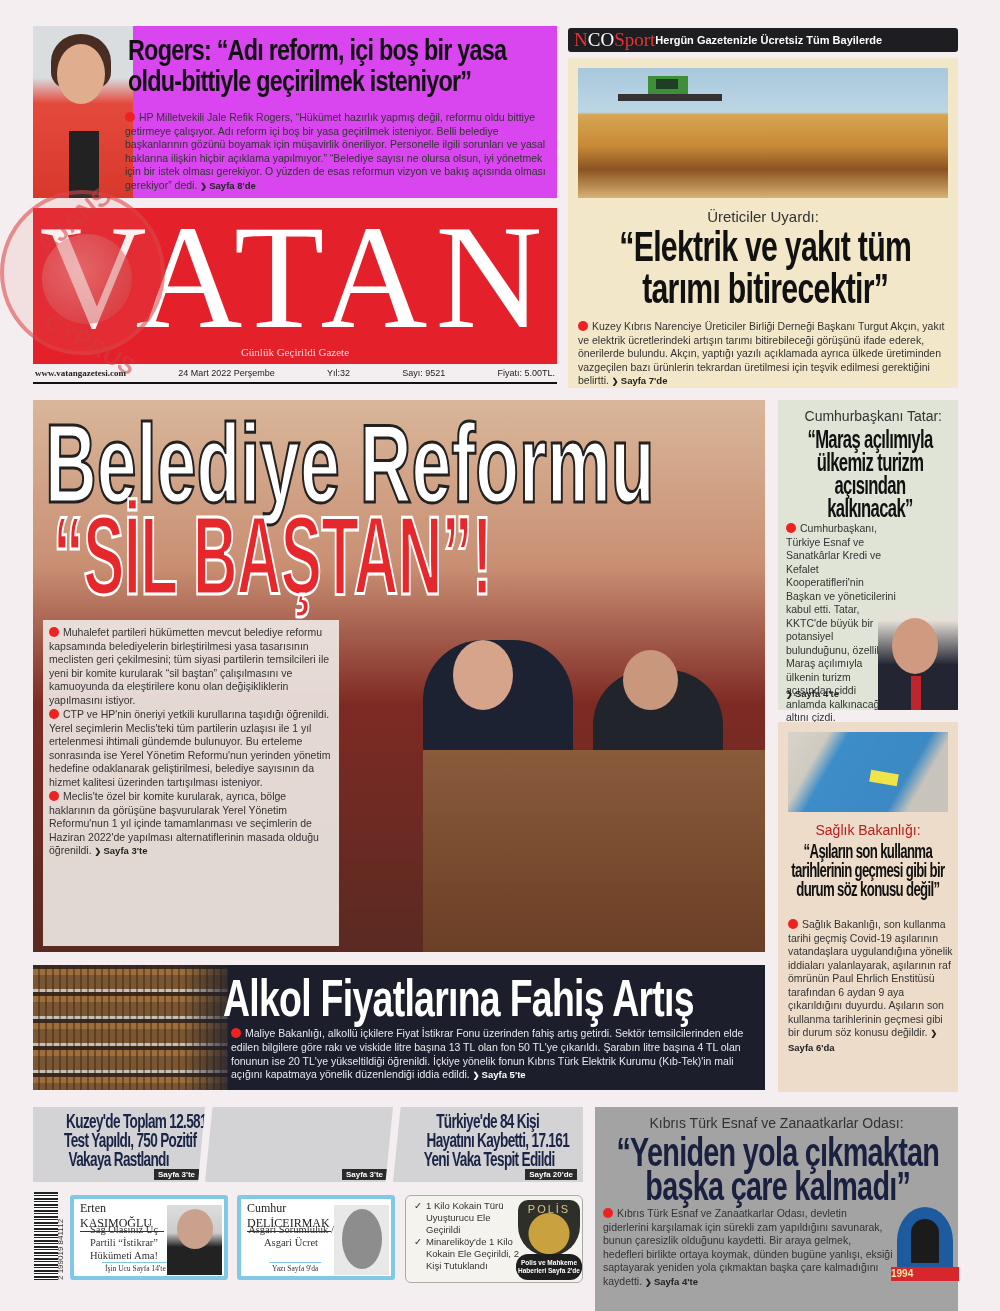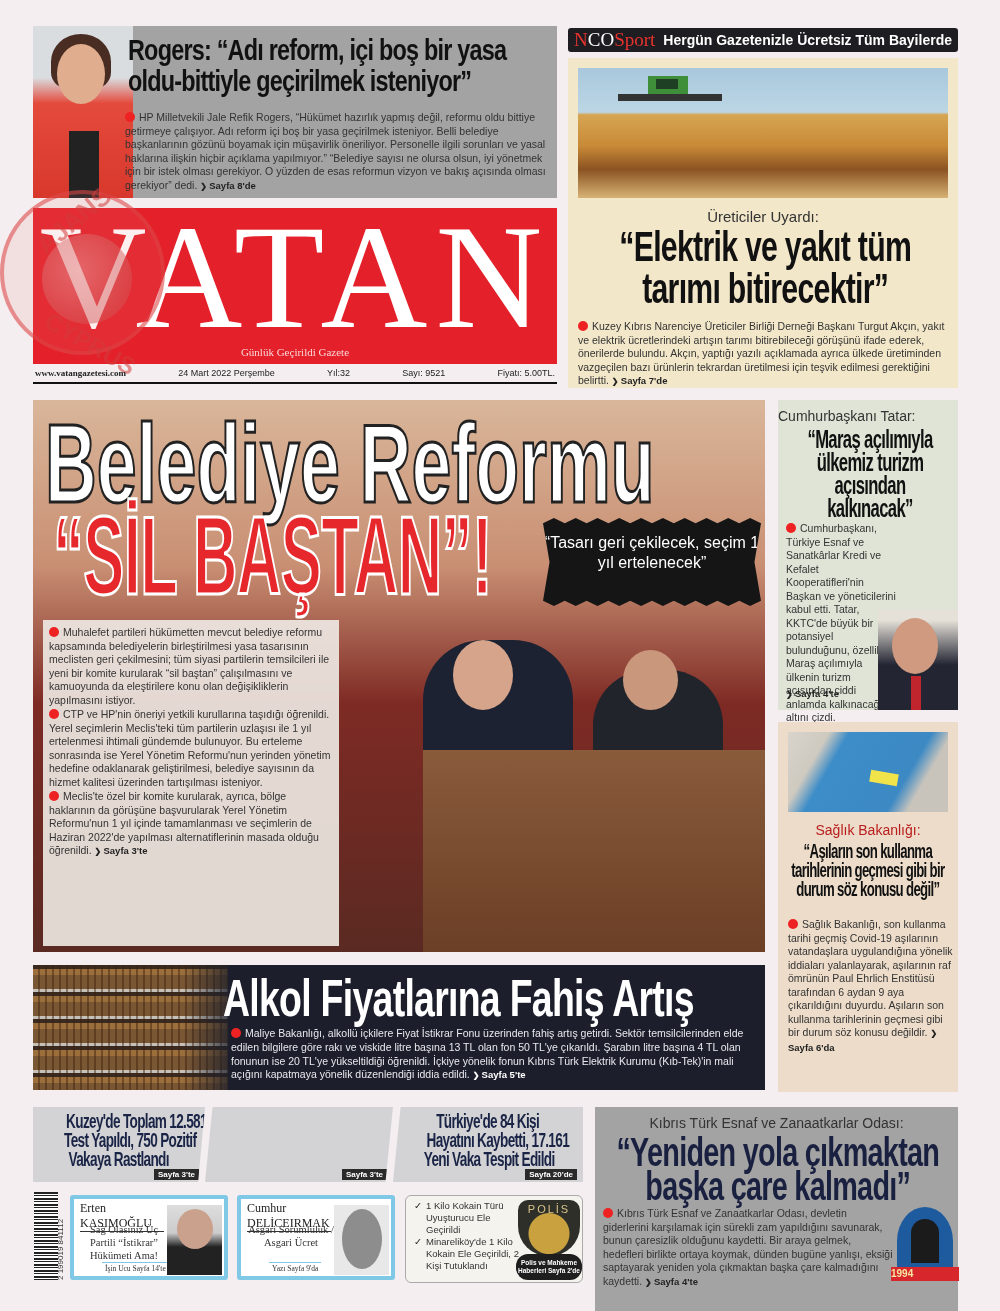--- a/index.html
+++ b/index.html
@@ -5,33 +5,33 @@
 *{box-sizing:border-box;margin:0;padding:0}
 body{width:1000px;height:1311px;background:#f4eef0;font-family:"Liberation Sans",sans-serif;position:relative;overflow:hidden;color:#222}
 .abs{position:absolute}
 .cond{font-family:"Liberation Sans",sans-serif;font-weight:bold;transform-origin:left top;white-space:nowrap;letter-spacing:-1px}
 .body-text{font-size:10.5px;line-height:13.5px;color:#333}
 .dot{display:inline-block;width:10px;height:10px;border-radius:50%;background:#e22;margin-right:4px;vertical-align:-1px}
 .ref{font-weight:bold;font-size:9.5px;color:#222}
 .ref::before{content:"❯ ";font-size:8px}
 
 
-#rogers{left:33px;top:26px;width:524px;height:172px;background:#a3a3a3}
+#rogers{left:33px;top:26px;width:524px;height:172px;background:#d946ef}
 #rogers-photo{left:0;top:0;width:100px;height:172px;background:linear-gradient(180deg,#d9dde0 0%,#d9dde0 30%,#e44a3c 45%,#d8382b 100%)}
 #rogers-face{left:24px;top:18px;width:48px;height:60px;border-radius:50%;background:#e0ad8e}
 #rogers-hair{left:18px;top:8px;width:60px;height:55px;border-radius:50% 50% 30% 30%;background:#4a2d22}
 #rogers-shirt{left:36px;top:105px;width:30px;height:67px;background:#222}
 #rogers-head{left:95px;top:8px;font-size:30px;line-height:31px;color:#111;transform:scaleX(.78)}
 #rogers-text{left:92px;top:85px;width:430px}
 
 
 #cosport{left:568px;top:28px;width:390px;height:24px;background:#1e1e22;border-radius:3px;display:flex;align-items:center;padding-left:6px}
 #cosport-logo{font-family:"Liberation Serif",serif;font-size:19px;color:#fff;font-weight:normal}
 #cosport-logo .red{color:#e8322d}
-#cosport-tag{color:#fff;font-size:14px;font-weight:bold;margin-left:8px}
+#cosport-tag{color:#fff;font-size:11px;font-weight:bold;}
 
 
 #farm{left:568px;top:58px;width:390px;height:330px;background:#f3e7c9}
 #farm-img{left:10px;top:10px;width:370px;height:130px;background:linear-gradient(180deg,#a9c8dd 0%,#bcd6e4 34%,#d6a552 36%,#c88a37 60%,#8b5322 78%,#d7b275 100%);overflow:hidden}
 #harvester{left:40px;top:8px;width:110px;height:28px}
 #farm-kicker{left:0;top:150px;width:390px;text-align:center;font-size:15px;color:#333}
 #farm-head{left:10px;top:168px;font-size:42px;line-height:42px;color:#111;transform:scaleX(.72);text-align:center;width:520px}
 #farm-text{left:10px;top:262px;width:372px}
 
 
@@ -51,21 +51,21 @@
 #main-photo-p2{left:560px;top:270px;width:130px;height:120px;background:#22242b;border-radius:55px 55px 0 0}
 #main-photo-h2{left:590px;top:250px;width:55px;height:60px;border-radius:50%;background:#c9977c}
 #belediye{left:12px;top:8px;font-size:112px;line-height:112px;color:#fff;transform:scaleX(.64);-webkit-text-stroke:3px #222;letter-spacing:0}
 #silbastan{left:20px;top:100px;font-size:112px;line-height:112px;color:#e6282d;transform:scaleX(.55);-webkit-text-stroke:3px #fff}
 #quote-box{left:510px;top:118px;width:218px;height:88px;background:#151515;clip-path:polygon(0 6%,5% 0,10% 6%,15% 0,20% 6%,25% 0,30% 6%,35% 0,40% 6%,45% 0,50% 6%,55% 0,60% 6%,65% 0,70% 6%,75% 0,80% 6%,85% 0,90% 6%,95% 0,100% 6%,97% 50%,100% 94%,95% 100%,90% 94%,85% 100%,80% 94%,75% 100%,70% 94%,65% 100%,60% 94%,55% 100%,50% 94%,45% 100%,40% 94%,35% 100%,30% 94%,25% 100%,20% 94%,15% 100%,10% 94%,5% 100%,0 94%,3% 50%);color:#fff;font-size:16px;line-height:20px;text-align:center;padding-top:15px}
 #main-text{left:10px;top:220px;width:296px;height:326px;background:rgba(240,235,230,.9);padding:6px 6px 0 6px}
 #main-text p{margin-bottom:1px}
 
 
 #tatar{left:778px;top:400px;width:180px;height:310px;background:#dfe4d6}
-#tatar-kicker{left:0;top:8px;width:164px;text-align:left;font-size:14px;color:#333}
+#tatar-kicker{left:0;top:8px;width:164px;text-align:right;font-size:14px;color:#333}
 #tatar-head{left:12px;top:28px;font-size:26px;line-height:23px;color:#111;transform:scaleX(.64);text-align:center;width:250px;white-space:normal}
 #tatar-text{left:8px;top:122px;width:112px}
 #tatar-photo{left:100px;top:210px;width:80px;height:100px;background:linear-gradient(180deg,#e6e1d8 0%,#e6e1d8 10%,#232533 55%)}
 #tatar-face{left:14px;top:8px;width:46px;height:56px;border-radius:50%;background:#cf9a80}
 #tatar-tie{left:33px;top:66px;width:10px;height:34px;background:#c0252e}
 #tatar-ref{left:8px;top:288px}
 
 
 #vax{left:778px;top:722px;width:180px;height:370px;background:#ecdcc9}
 #vax-img{left:10px;top:10px;width:160px;height:80px;background:linear-gradient(120deg,#d8d4cc 0%,#cfcac0 20%,#3d8dc8 30%,#3c89c4 70%,#c8c4bc 80%)}
@@ -185,21 +185,20 @@
 </div>
 
 <div id="main" class="abs">
   <div id="main-photo-p1" class="abs"></div>
   <div id="main-photo-h1" class="abs"></div>
   <div id="main-photo-p2" class="abs"></div>
   <div id="main-photo-h2" class="abs"></div>
   <div id="main-photo-desk" class="abs"></div>
   <div id="belediye" class="abs cond">Belediye Reformu</div>
   <div id="silbastan" class="abs cond">“SİL BAŞTAN”!</div>
-  <div id="quote-box" class="abs">“Tasarı geri çekilecek, seçim 1 yıl ertelenecek”</div>
   <div id="main-text" class="abs body-text">
     <p><span class="dot"></span><span>Muhalefet partileri hükümetten mevcut belediye reformu kapsamında belediyelerin birleştirilmesi yasa tasarısının meclisten geri çekilmesini; tüm siyasi partilerin temsilcileri ile yeni bir komite kurularak “sil baştan” çalışılmasını ve kamuoyunda da eleştirilere konu olan değişikliklerin yapılmasını istiyor.</span></p>
     <p><span class="dot"></span><span>CTP ve HP'nin öneriyi yetkili kurullarına taşıdığı öğrenildi. Yerel seçimlerin Meclis'teki tüm partilerin uzlaşısı ile 1 yıl ertelenmesi ihtimali gündemde bulunuyor. Bu erteleme sonrasında ise Yerel Yönetim Reformu'nun yerinden yönetim hedefine odaklanarak geliştirilmesi, belediye sayısının da hizmet kalitesi üzerinden tartışılması isteniyor.</span></p>
     <p><span class="dot"></span><span>Meclis'te özel bir komite kurularak, ayrıca, bölge haklarının da görüşüne başvurularak Yerel Yönetim Reformu'nun 1 yıl içinde tamamlanması ve seçimlerin de Haziran 2022'de yapılması alternatiflerinin masada olduğu öğrenildi.</span> <span class="ref">Sayfa 3'te</span></p>
   </div>
 </div>
 
 <div id="tatar" class="abs">
   <div id="tatar-kicker" class="abs">Cumhurbaşkanı Tatar:</div>
   <div id="tatar-head" class="abs cond">“Maraş açılımıyla ülkemiz turizm açısından kalkınacak”</div>

